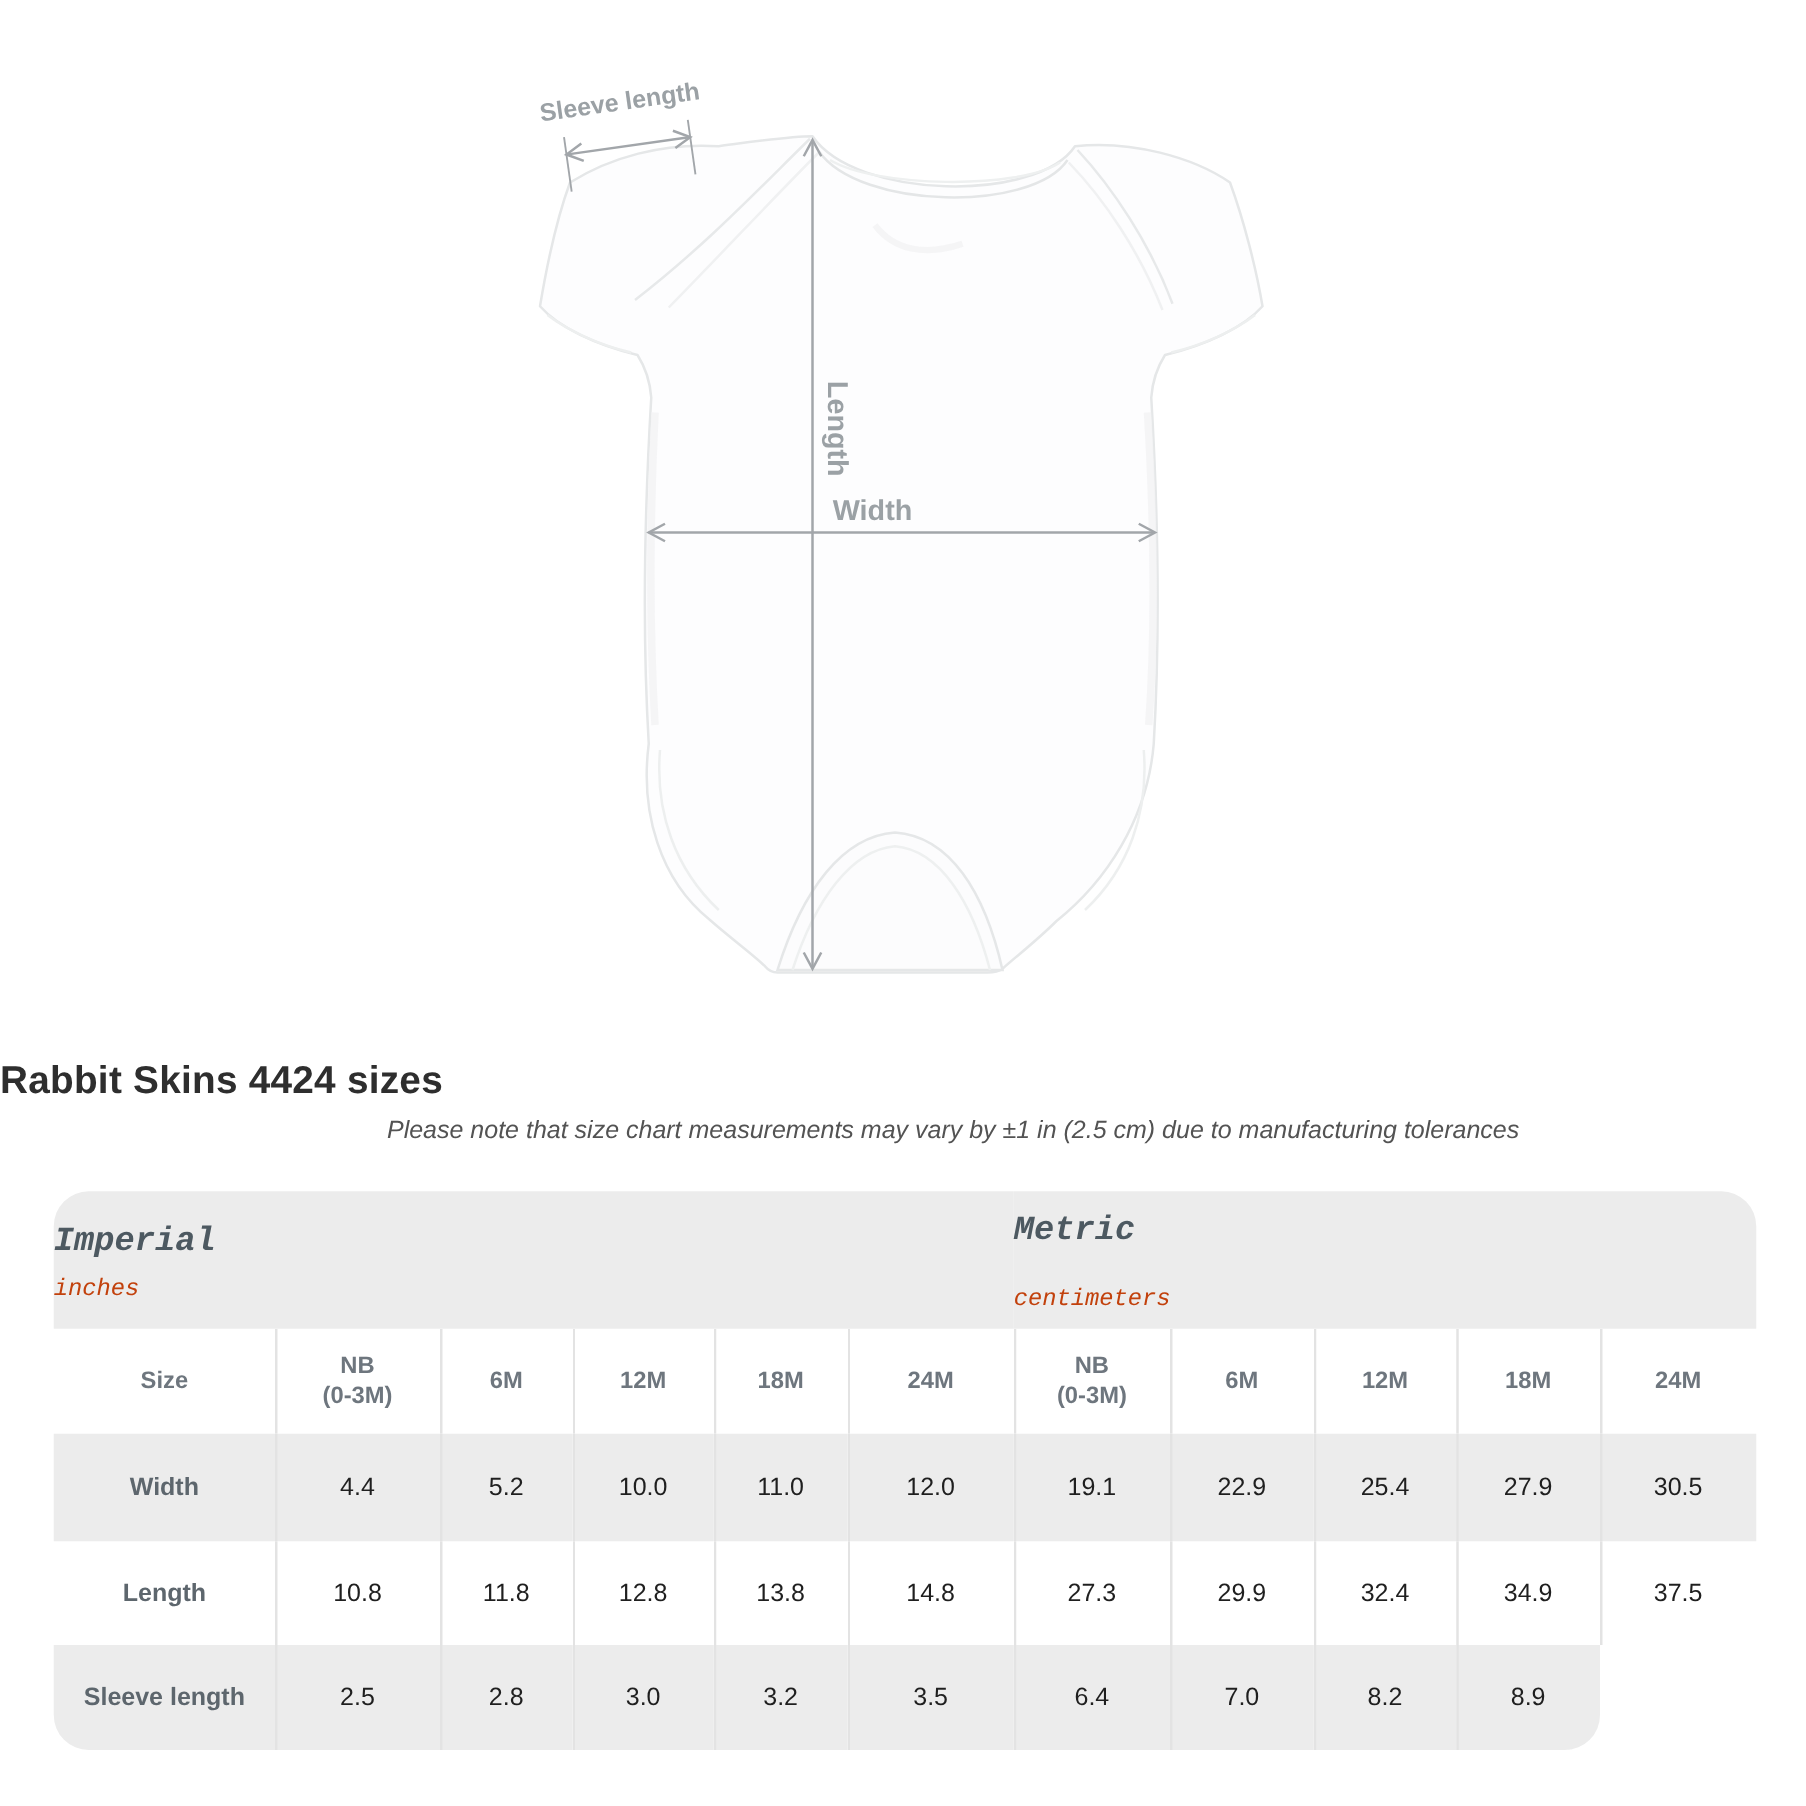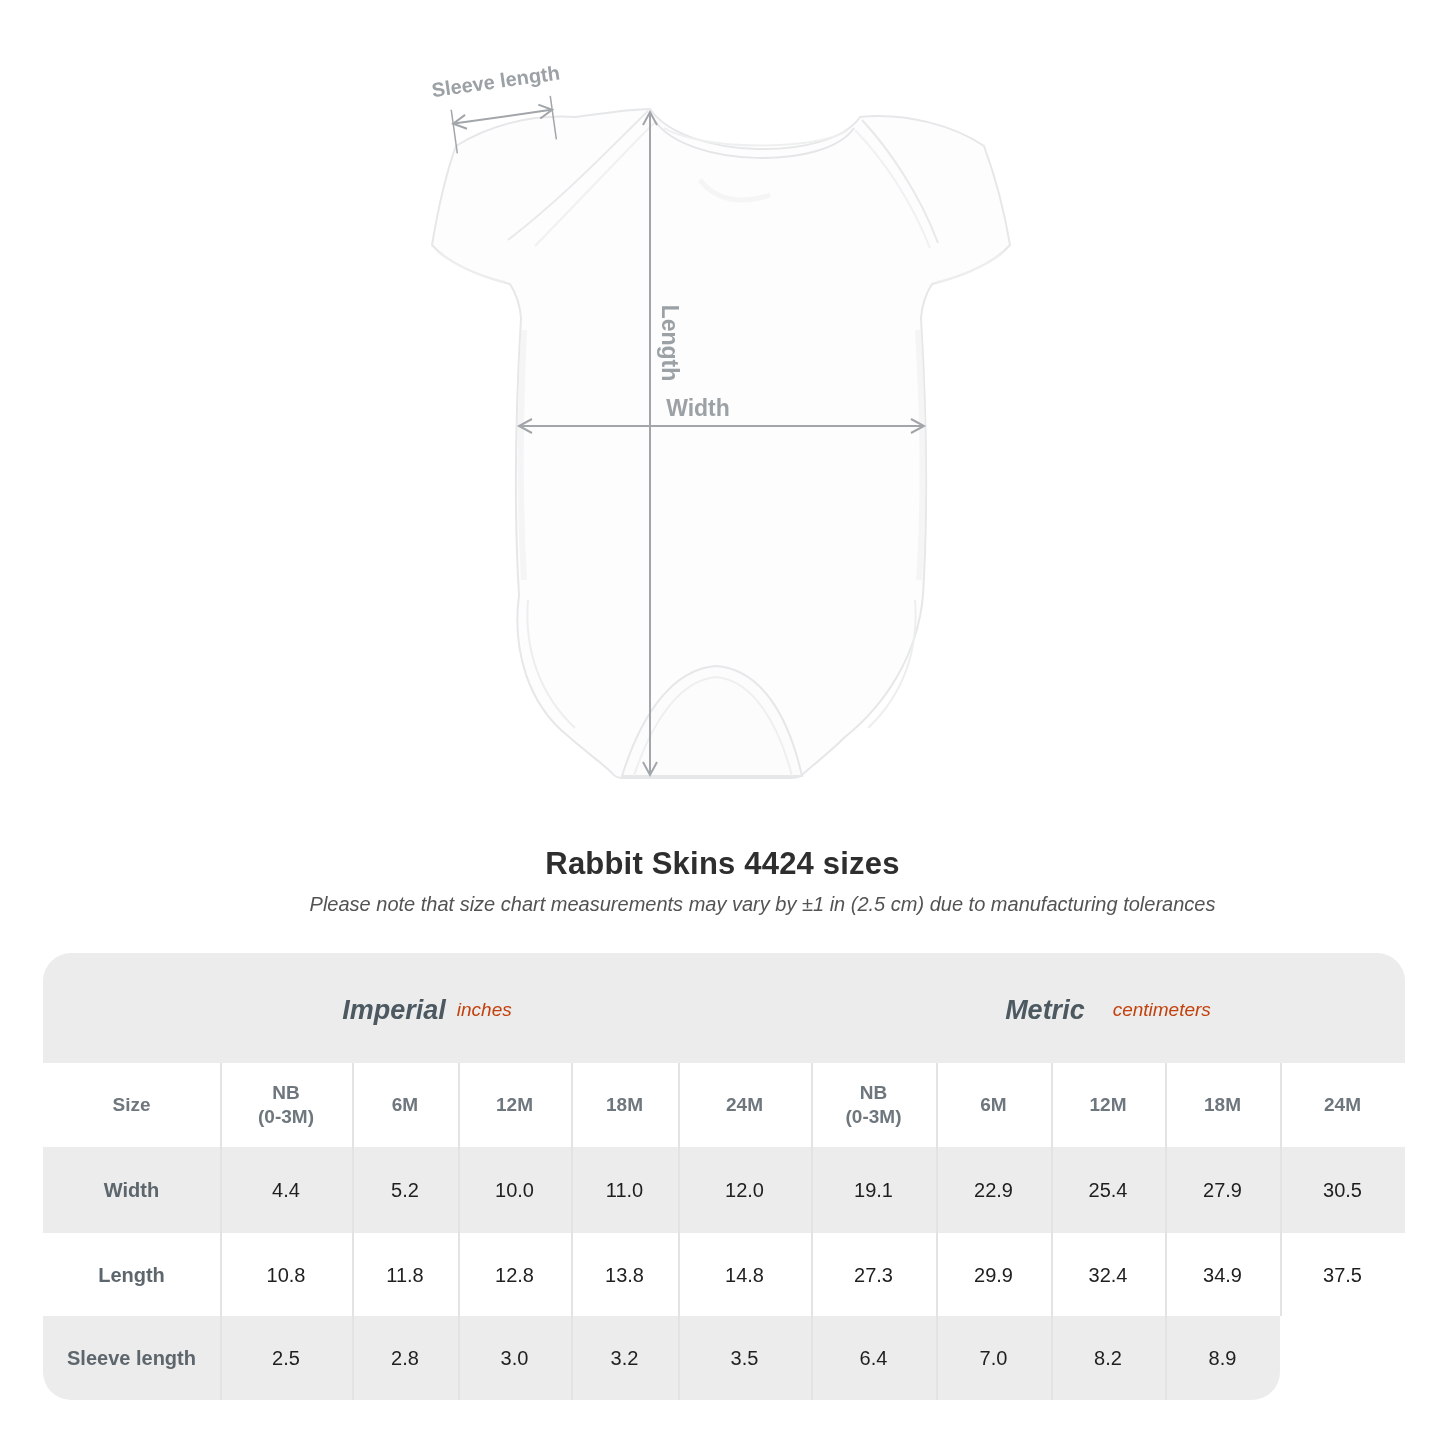--- a/index.html
+++ b/index.html
@@ -4,38 +4,38 @@
 <style>
   html,body{margin:0;padding:0;background:#fff;}
   .stage{
     position:relative;width:1445px;height:1445px;background:#ffffff;
     font-family:"Liberation Sans", sans-serif;overflow:hidden;
   }
   svg text{font-family:"Liberation Sans", sans-serif;}
 
   
   .title{
-    position:absolute;left:0;top:846px;width:1445px;text-align:center;
+    position:absolute;left:0;top:846px;width:1445px;text-align:left;
     font-size:31px;font-weight:bold;color:#2e2e2e;letter-spacing:.2px;
   }
   .note{
     position:absolute;left:0;top:893px;width:1445px;text-align:center;
     font-size:20px;font-style:italic;color:#535353;padding-left:40px;
   }
 
   
   .sizetable{
     position:absolute;left:43px;top:953px;width:1362px;height:447px;
     display:grid;
     grid-template-columns:177px 132px 106px 113px 107px 133px 125px 115px 114px 115px 125px;
     grid-template-rows:110px 84px 86px 83px 84px;
   }
   .band{
-    background:#ececec;display:flex;flex-direction:row;align-items:center;
-    justify-content:center;gap:11px;padding-top:4px;
+    background:#ececec;display:flex;flex-direction:column;align-items:flex-start;
+    justify-content:center;gap:11px;padding-top:4px;font-family:Liberation Mono, monospace;
   }
   .band-l{grid-column:1/7;border-top-left-radius:28px;}
   .band-r{grid-column:7/12;border-top-right-radius:28px;gap:28px;}
   .group-name{font-size:27px;font-weight:bold;font-style:italic;color:#4d5961;}
   .group-unit{font-size:19px;font-style:italic;color:#c2410c;}
   .c{display:flex;flex-direction:column;align-items:center;justify-content:center;
      font-size:20px;color:#1f1f1f;line-height:24px;text-align:center;}
   .h{font-size:19px;font-weight:bold;color:#6e767e;}
   .rl{font-size:20px;font-weight:bold;color:#5d666d;}
   .g{background:#ececec;}

